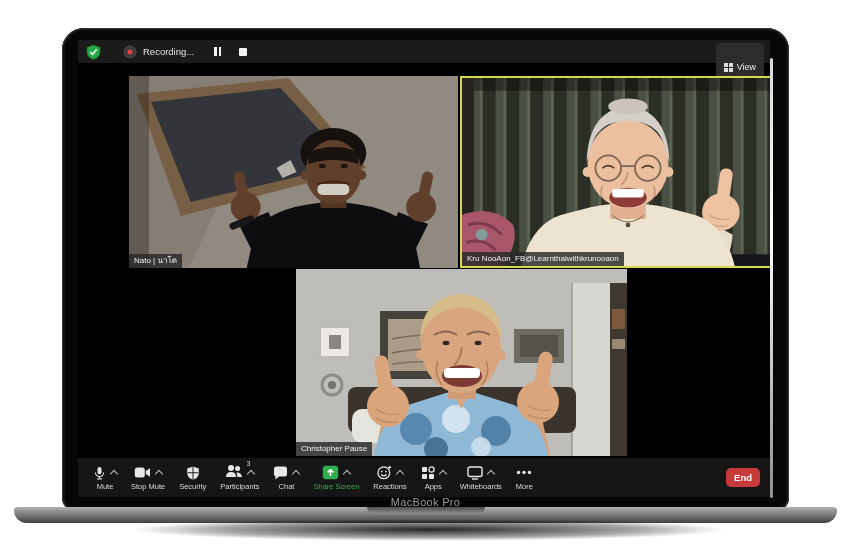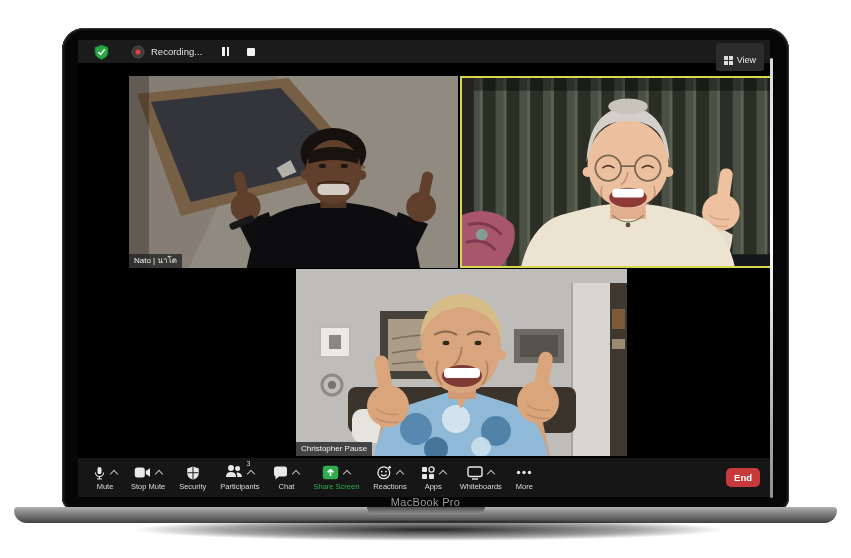--- a/index.html
+++ b/index.html
@@ -23,29 +23,29 @@
   .base-shadow { position:absolute; left:64px; top:520px; width:730px; height:30px;
     background:radial-gradient(ellipse 52% 48% at 50% 32%, rgba(0,0,0,.85), rgba(0,0,0,.35) 55%, rgba(0,0,0,0) 78%); }
 
   
   .screen-content { position:absolute; left:78px; top:40px; width:692px; height:457px;
     background:#000; overflow:hidden; }
 
   
   .meeting-topbar { position:absolute; top:0; left:0; right:0; height:23px; background:#1b1b1b;
     display:flex; align-items:center; }
-  .sysbar-left { display:flex; align-items:center; height:100%; padding-left:16px; }
+  .sysbar-left { display:flex; align-items:center; height:100%; padding-left:8px; }
   .rec-cam { margin-left:22px; }
   .rec-text { margin-left:6px; font-size:9.5px; color:#e3e3e3; }
   .bar-btn { display:flex; align-items:center; justify-content:center; gap:2px; cursor:pointer; }
   .pause-glyph { display:flex; gap:2px; margin-left:20px; }
   .pause-glyph i { width:2.5px; height:9px; background:#f2f2f2; display:block; }
   .stop-glyph { margin-left:18px; width:8px; height:8px; background:#f2f2f2; border-radius:1px; }
   .view-chip { position:absolute; right:6px; top:3px; height:16px; background:#2c2c2c; border-radius:3px;
-    display:flex; align-items:flex-end; gap:4px; padding:6px 8px; color:#e8e8e8; font-size:9px; cursor:pointer; }
+    display:flex; align-items:center; gap:4px; padding:16px 8px; color:#e8e8e8; font-size:9px; cursor:pointer; }
 
   
   .tile { position:absolute; overflow:hidden; background:#151515;margin-left:41px; }
   .tile-1 { left:10px;  top:36px;  width:329px; height:192px; }
   .tile-2 { left:341px; top:36px;  width:337px; height:192px; border:2px solid #d6d94f; box-sizing:border-box; }
   .tile-3 { left:177px; top:229px; width:331px; height:187px; }
   .scene { position:absolute; inset:0; width:100%; height:100%; display:block; }
   .name-chip { position:absolute; left:0; bottom:0; background:rgba(40,40,40,.82); color:#f2f2f2;
     font-size:8px; padding:2px 5px; line-height:1.2; white-space:nowrap; }
 
@@ -171,20 +171,21 @@
           <circle cx="209" cy="96" r="5" fill="#ecbf9f"></circle>
         <circle cx="148" cy="92" r="13" fill="none" stroke="#7a6752" stroke-width="1.8"></circle>
         <circle cx="188" cy="92" r="13" fill="none" stroke="#7a6752" stroke-width="1.8"></circle>
         <line x1="161" y1="90" x2="175" y2="90" stroke="#7a6752" stroke-width="1.8"></line>
         <path d="M142,92 Q148,87 154,92 M182,92 Q188,87 194,92" stroke="#4a3526" stroke-width="1.6" fill="none"></path>
         <path d="M168,96 Q166,106 161,109" stroke="#c79275" stroke-width="1.6" fill="none"></path>
         <ellipse cx="168" cy="122" rx="19" ry="10" fill="#8e3b38"></ellipse>
         <rect x="152" y="113" width="32" height="9" rx="3.5" fill="#ffffff"></rect>
         <path d="M142,110 Q138,120 146,130 M194,110 Q198,120 190,130" stroke="rgba(120,70,50,0.35)" stroke-width="1.5" fill="none"></path>
       </svg>
+      <span class="name-chip">Kru NooAon_FB@Learnthaiwithkrunooaon</span>
     </div>
 
     <div class="tile tile-3">
       <svg class="scene" viewBox="0 0 331 187" preserveAspectRatio="none">
         <rect width="331" height="187" fill="#c9c8c4"></rect>
         <rect width="331" height="187" fill="rgba(0,0,0,0.05)"></rect>
         <rect x="24" y="58" width="30" height="30" fill="#ece9e4" stroke="#bdbab4" stroke-width="2"></rect>
         <rect x="33" y="66" width="12" height="14" fill="#8a8782"></rect>
         <circle cx="36" cy="116" r="10" fill="none" stroke="#8e8b85" stroke-width="3"></circle>
         <circle cx="36" cy="116" r="4" fill="#77746e"></circle>

